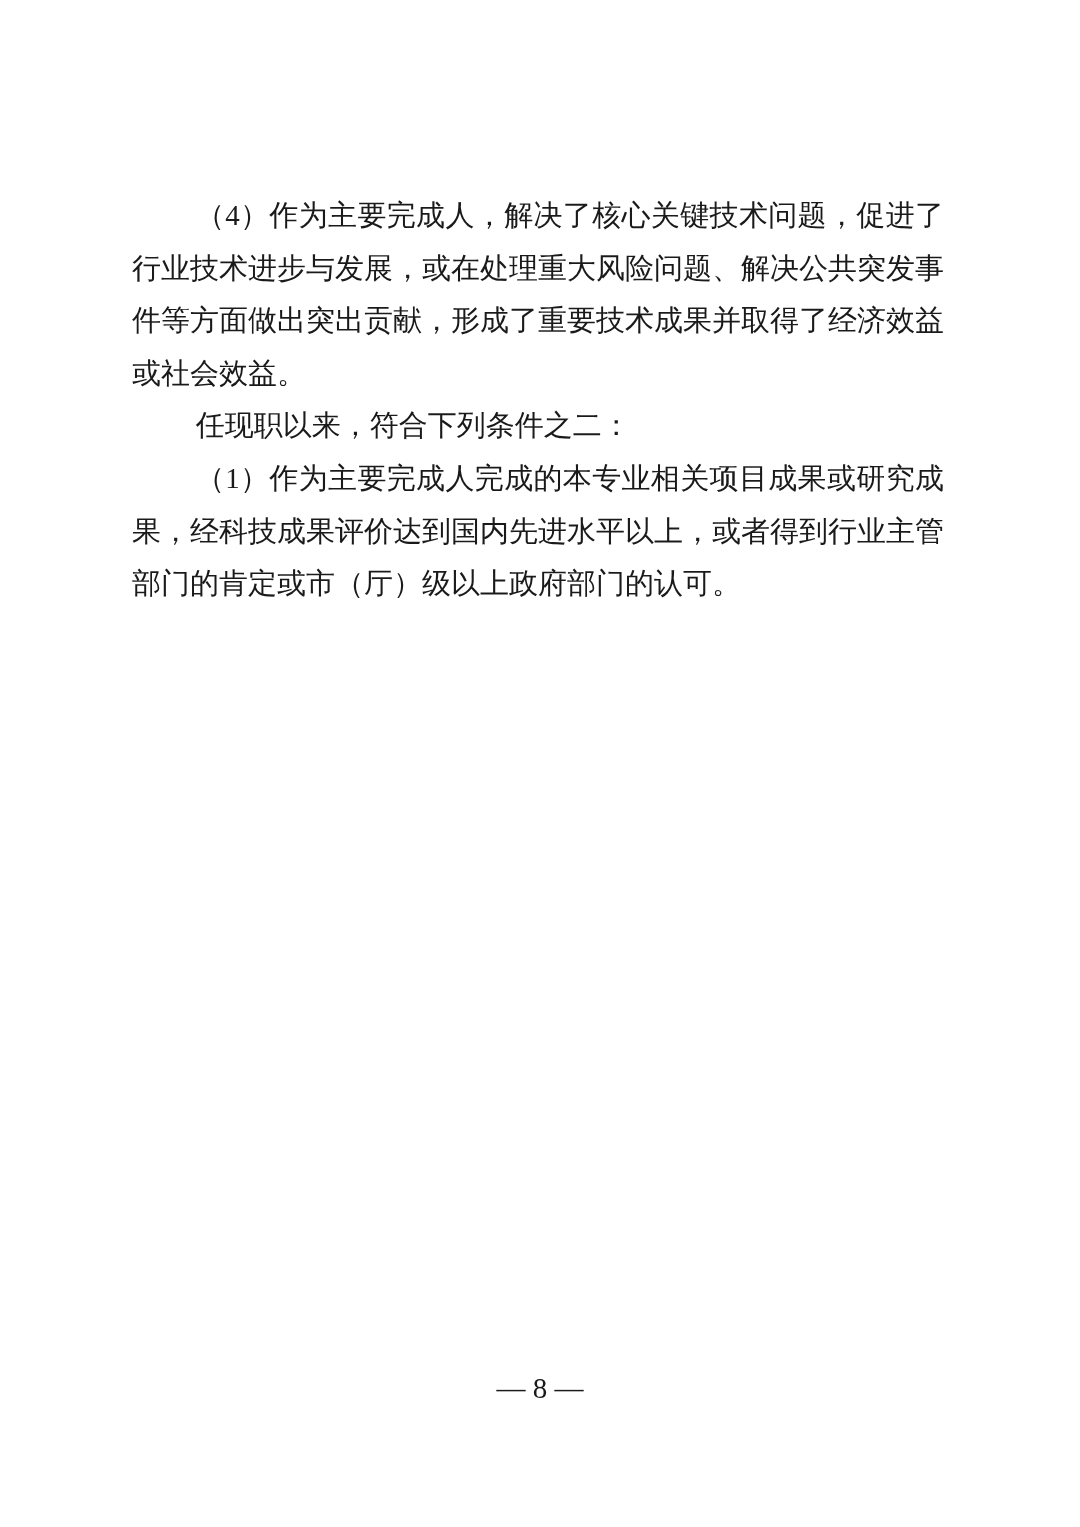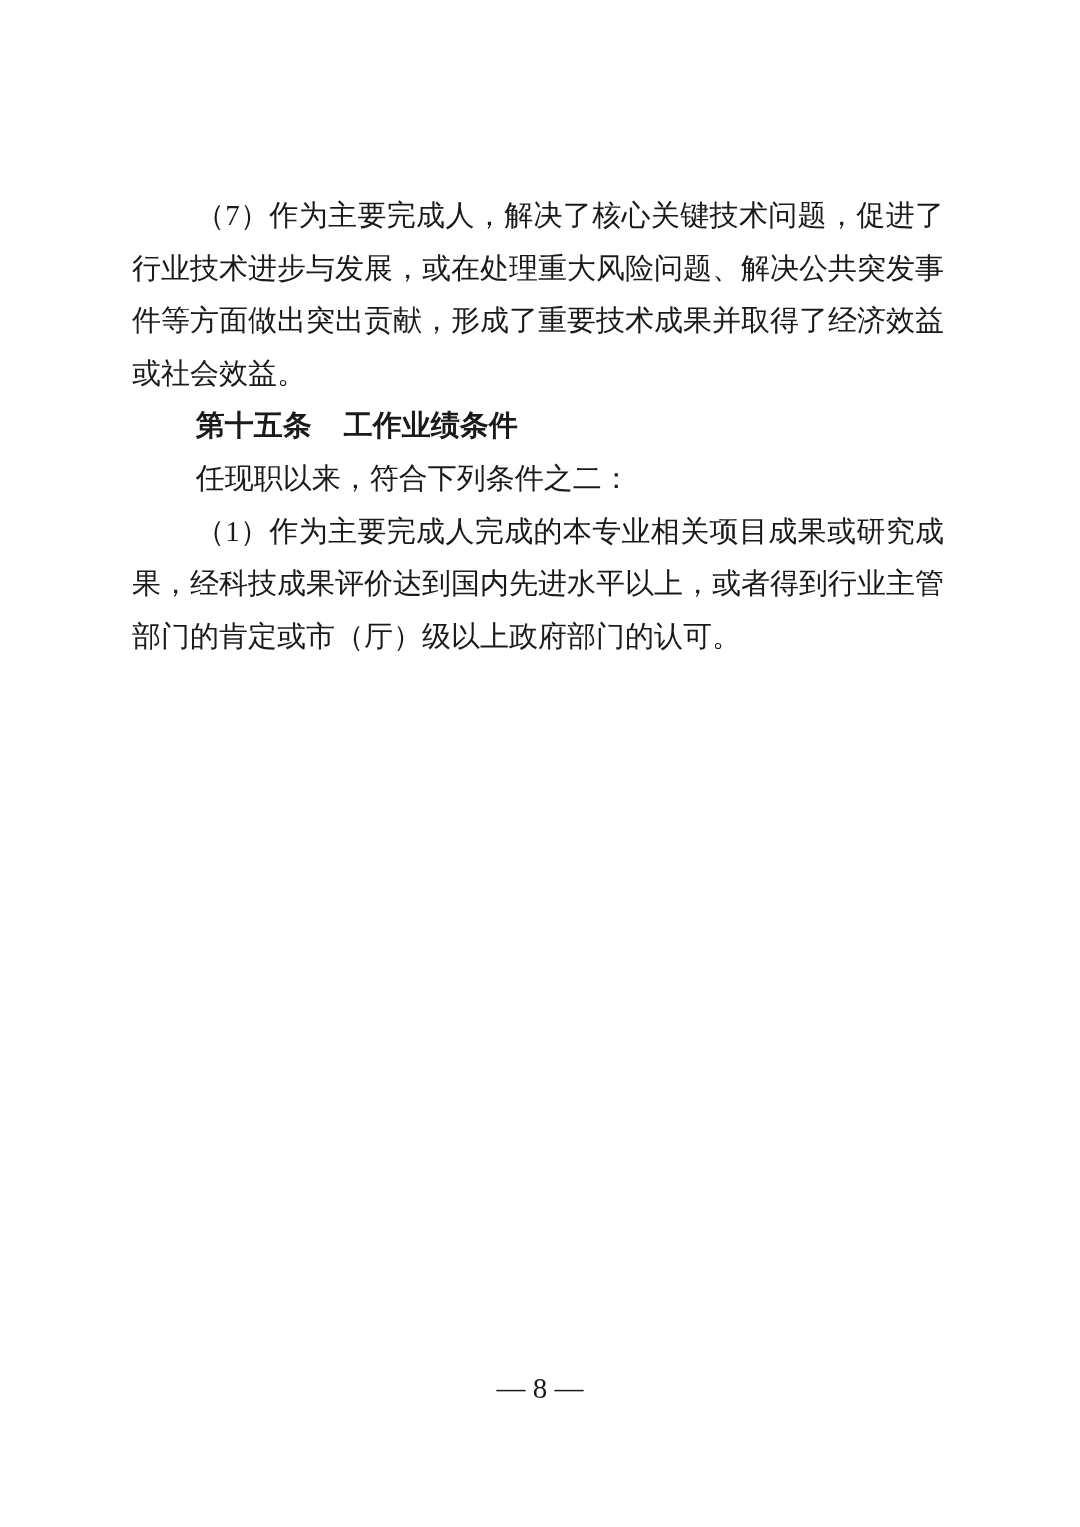--- a/index.html
+++ b/index.html
@@ -48,28 +48,25 @@
     line-height: 40px;
     color: #1a1a1a;
   }
 </style>
 </head>
 <body>
 
 <div class="page">
   <main class="content">
 
-    <p class="body">（7）作为主要完成人，解决了核心关键技术问题，促进了行业技术进步与发展，或在处理重大风险问题、解决公共突发事件等方面做出突出贡献，形成了重要技术成果并取得了经济效益或社会效益。</p>
+    <p class="body">（4）作为主要完成人，解决了核心关键技术问题，促进了行业技术进步与发展，或在处理重大风险问题、解决公共突发事件等方面做出突出贡献，形成了重要技术成果并取得了经济效益或社会效益。</p>
 
 
 
 
-    <p class="heading">
-      <span>第十五条</span><span class="heading-gap"></span><span>工作业绩条件</span>
-    </p>
 
     <p class="body">任现职以来，符合下列条件之二：</p>
 
     <p class="body">（1）作为主要完成人完成的本专业相关项目成果或研究成果，经科技成果评价达到国内先进水平以上，或者得到行业主管部门的肯定或市（厅）级以上政府部门的认可。</p>
 
 
 
   </main>
 
   <footer class="page-footer">

